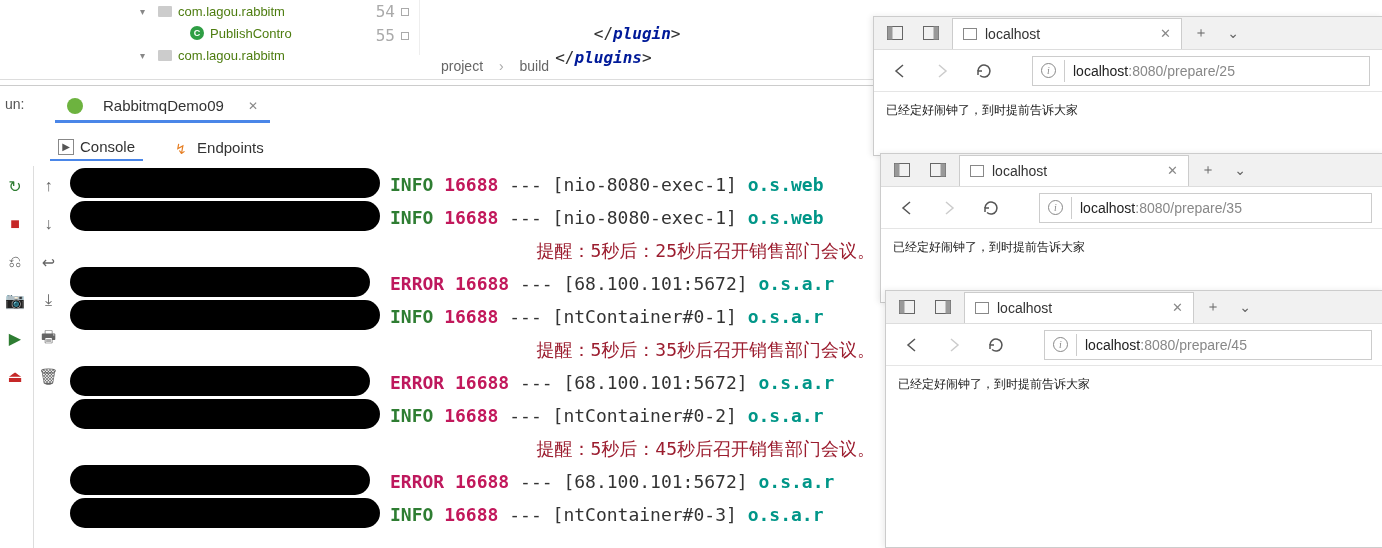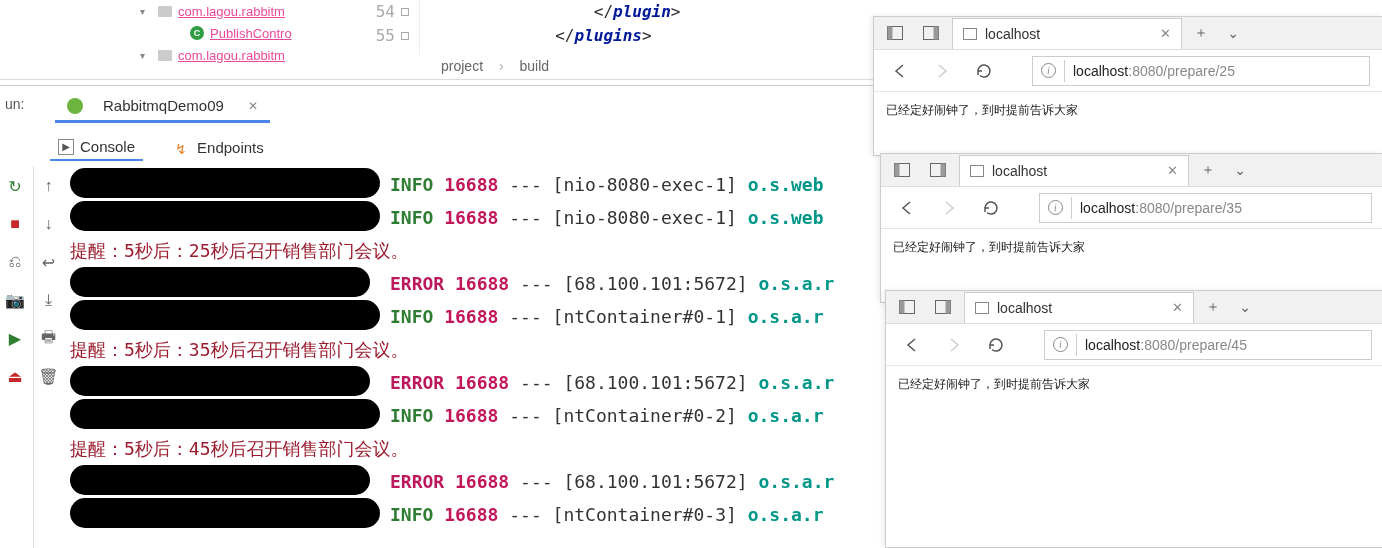--- a/index.html
+++ b/index.html
@@ -46,21 +46,21 @@
       width: 14px; height: 14px;
       border-radius: 50%;
       background: #2f9e44;
       color: #fff;
       font-size: 9px;
       font-weight: bold;
       display: inline-flex;
       align-items: center;
       justify-content: center;
     }
-    .tree-label { color: #ec4899; text-decoration: underline; }
+    .tree-label { color: #4d7c0f; }
     .editor-code {
       position: absolute;
       left: 350px; top: 0; width: 525px; height: 55px;
       font-family: 'Consolas', monospace;
       font-size: 16px;
       display: flex;
     }
     .gutter {
       width: 70px;
       text-align: right;
@@ -71,21 +71,21 @@
     }
     .gutter .line { height: 24px; line-height: 24px; }
     .gutter .collapse-marker {
       display: inline-block;
       width: 8px; height: 8px;
       border: 1px solid #aaa;
       margin-left: 6px;
       position: relative;
       top: -1px;
     }
-    .code-text { padding-left: 10px; }
+    .code-text { padding-left: 10px; margin-top: 22px; }
     .code-text .line { height: 24px; line-height: 24px; white-space: pre; }
     .tag-angle { color: #333; }
     .tag-name-bold { color: #001a99; font-weight: bold; font-style: italic; }
     .breadcrumb {
       position: absolute;
       left: 435px; top: 58px;
       font-size: 14px;
       color: #666;
     }
     .breadcrumb span { padding: 2px 6px; }
@@ -184,20 +184,21 @@
     }
     
     .console {
       position: absolute;
       left: 70px; top: 82px; width: 805px; height: 381px;
       font-family: 'Consolas', monospace;
       font-size: 18px;
       line-height: 33px;
       overflow: hidden;
       white-space: nowrap;
+      text-align: right;
     }
     .console .row { position: relative; height: 33px; }
     .redact {
       position: absolute;
       background: #000;
       border-radius: 16px;
       height: 30px;
     }
     .info { color: #2e7d32; font-weight: bold; }
     .error { color: #be185d; font-weight: bold; }

